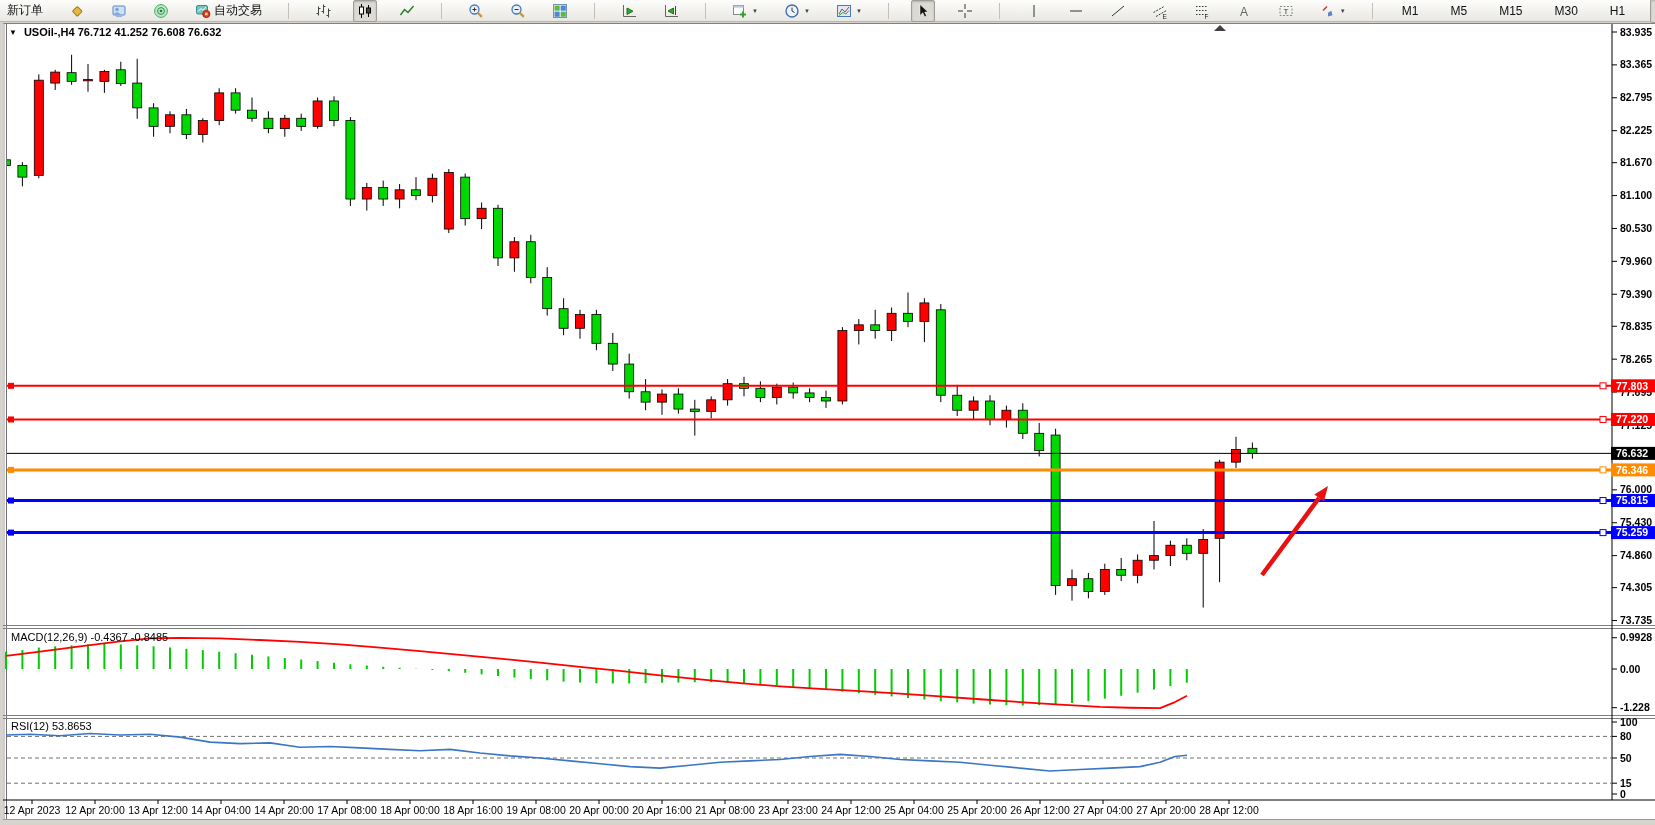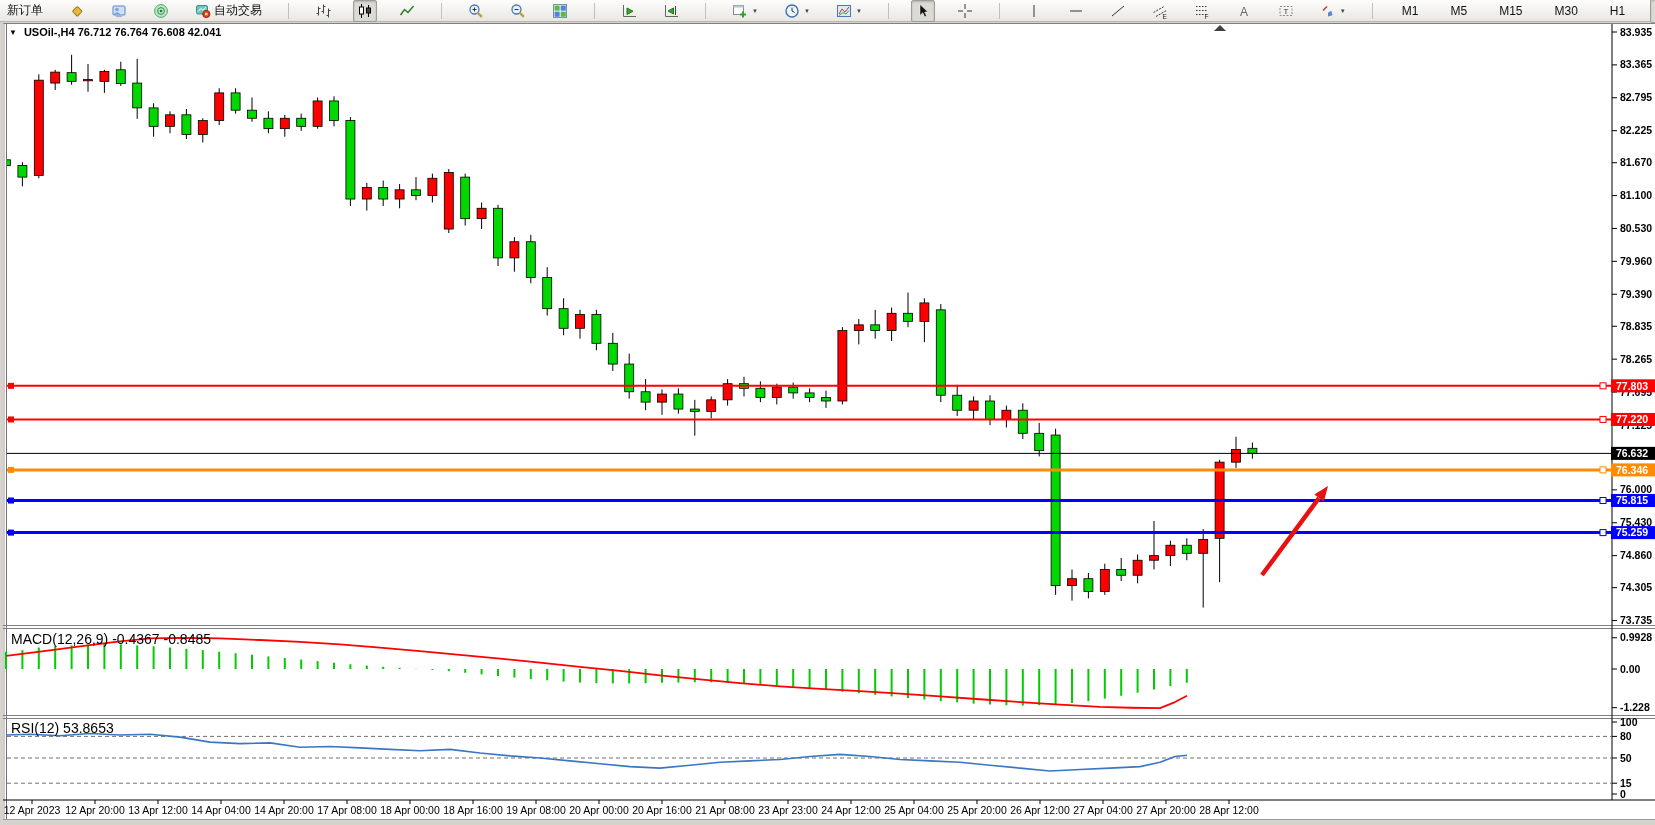--- a/index.html
+++ b/index.html
@@ -10,21 +10,21 @@
   .tbi.active{background:#dcdad4;border-color:#a09d98;box-shadow:inset 0 1px 2px rgba(0,0,0,.18)}
   .tbi.tf{font-size:11px;color:#333;padding:1px 6px}
   .lbl{font-size:12px;color:#111}
   .caret{font-size:6px;color:#444;margin-left:1px}
   .sep{width:1px;height:16px;background:#c3c0ba;margin:0 4px;flex:none}
   .spacer{flex:1}
   .badge{position:absolute;top:-3px;right:-5px;background:#e33022;color:#fff;font-size:9px;font-weight:700;border-radius:7px;min-width:13px;height:13px;line-height:13px;text-align:center;border:1px solid #fff}
   #chart-svg{position:absolute;top:22px;left:0}
   .chart-title{position:absolute;top:26px;left:9px;font-size:11px;font-weight:700;color:#000;display:flex;gap:7px;align-items:center;z-index:3}
   .chart-title .tri{font-size:8px;font-weight:400}
-  .ind-label{position:absolute;font-size:14px;color:#000;z-index:3}
+  .ind-label{position:absolute;font-size:11px;color:#000;z-index:3}
   #macd-label{top:631px;left:11px}
   #rsi-label{top:720px;left:11px}
 </style>
 </head>
 <body>
 
 <div class="toolbar">
     <span class="tbi">
       <span class="lbl">新订单</span>
     </span>
@@ -628,17 +628,17 @@
         <text x="1616" y="457.18309999999985" fill="#fff">76.632</text>
       </g>
       <polygon points="1214,31 1226,31 1220,25" fill="#404040"></polygon>
       <g>
         <line x1="1262" y1="575" x2="1319" y2="498" stroke="#e81010" stroke-width="4.5"></line>
         <polygon points="1328,486 1323.9,501.6 1314.3,494.4" fill="#e81010"></polygon>
       </g>
     </svg>
   <div class="chart-title">
     <span class="tri">▼</span>
-    <span>USOil-,H4  76.712 76.764 76.608 42.041</span>
+    <span>USOil-,H4  76.712 41.252 76.608 76.632</span>
   </div>
   <div class="ind-label" id="macd-label">MACD(12,26,9) -0.4367 -0.8485</div>
   <div class="ind-label" id="rsi-label">RSI(12) 53.8653</div>
 </div>
 
 </body></html>

